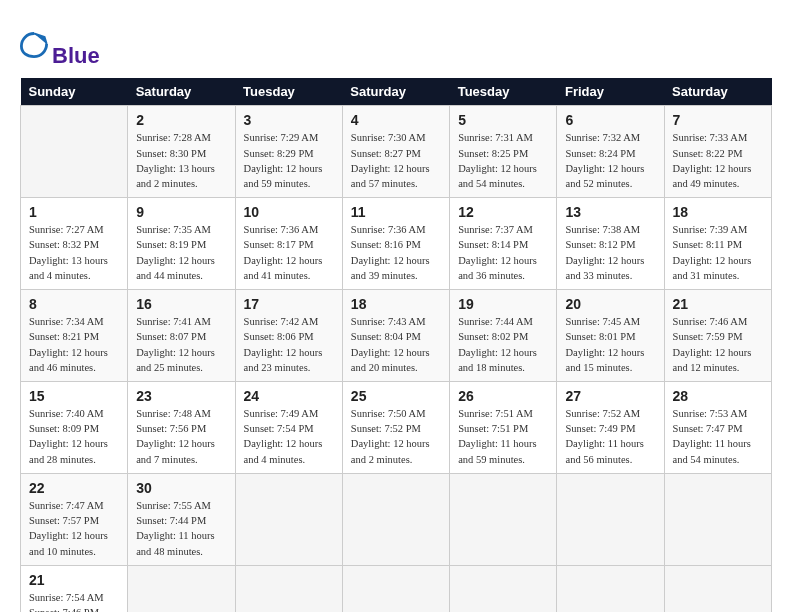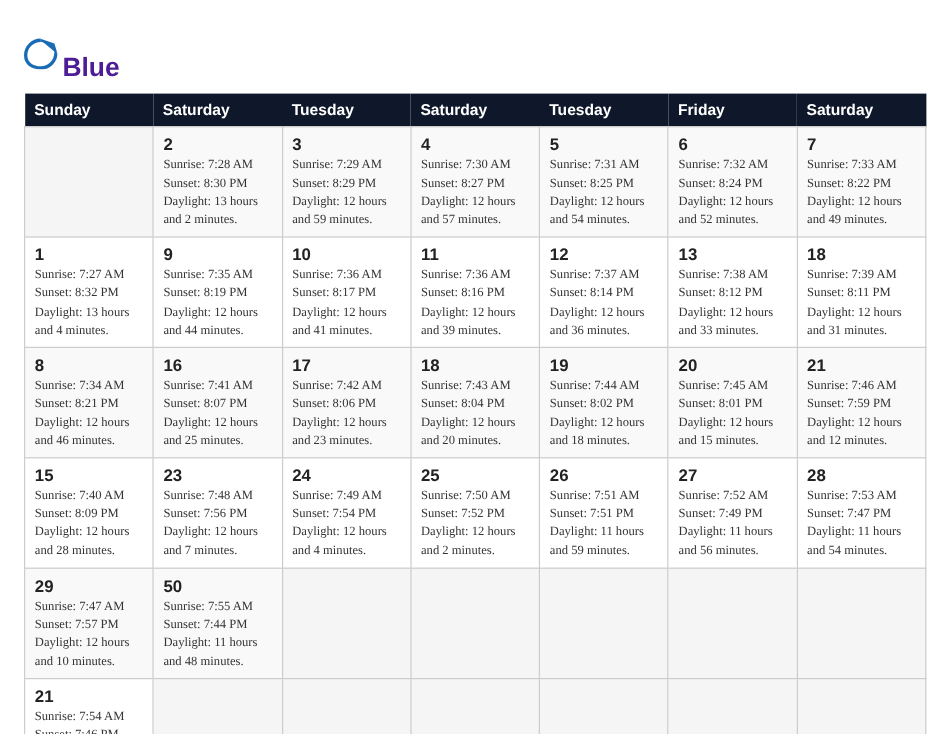--- a/index.html
+++ b/index.html
@@ -236,25 +236,25 @@
           <span class="day-num">27</span>
           <div class="day-detail">Sunrise: 7:52 AM<br>Sunset: 7:49 PM<br>Daylight: 11 hours and 56 minutes.</div>
         </td>
         <td>
           <span class="day-num">28</span>
           <div class="day-detail">Sunrise: 7:53 AM<br>Sunset: 7:47 PM<br>Daylight: 11 hours and 54 minutes.</div>
         </td>
       </tr>
       <tr>
         <td>
-          <span class="day-num">29</span>
+          <span class="day-num">22</span>
           <div class="day-detail">Sunrise: 7:47 AM<br>Sunset: 7:57 PM<br>Daylight: 12 hours and 10 minutes.</div>
         </td>
         <td>
-          <span class="day-num">50</span>
+          <span class="day-num">30</span>
           <div class="day-detail">Sunrise: 7:55 AM<br>Sunset: 7:44 PM<br>Daylight: 11 hours and 48 minutes.</div>
         </td>
         <td class="empty-cell"></td>
         <td class="empty-cell"></td>
         <td class="empty-cell"></td>
         <td class="empty-cell"></td>
         <td class="empty-cell"></td>
       </tr>
       <tr>
         <td>

